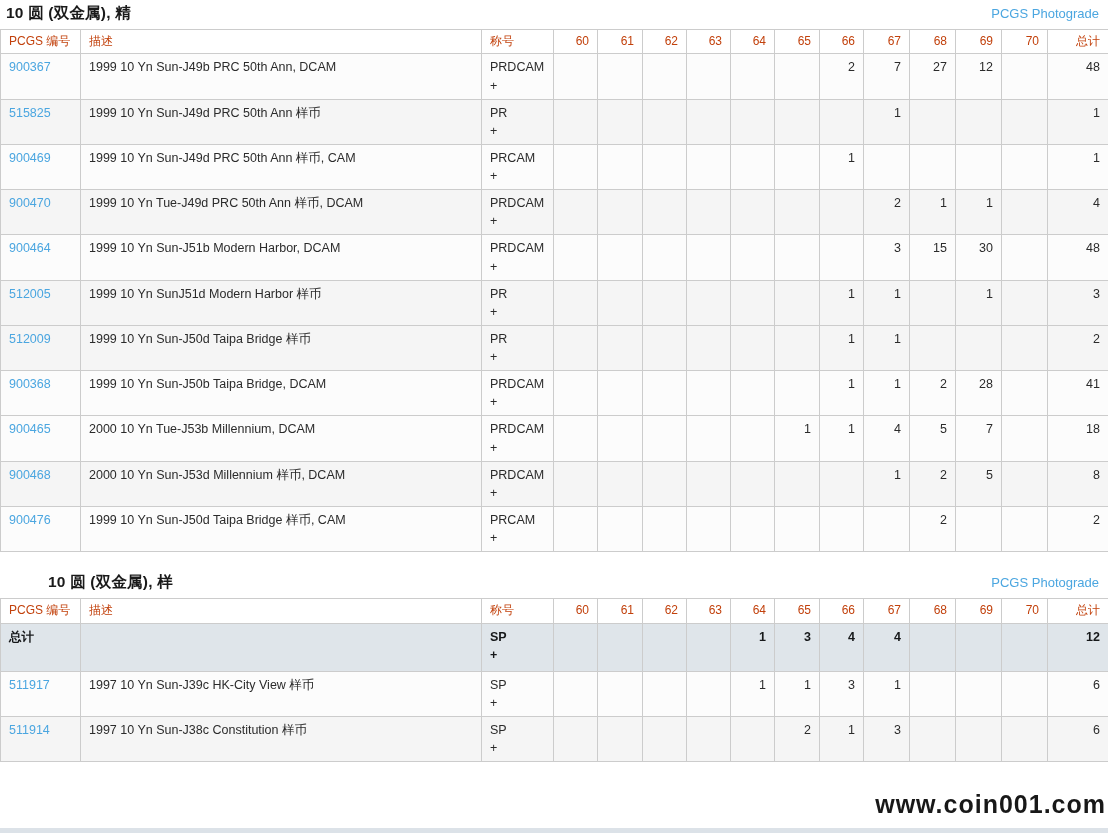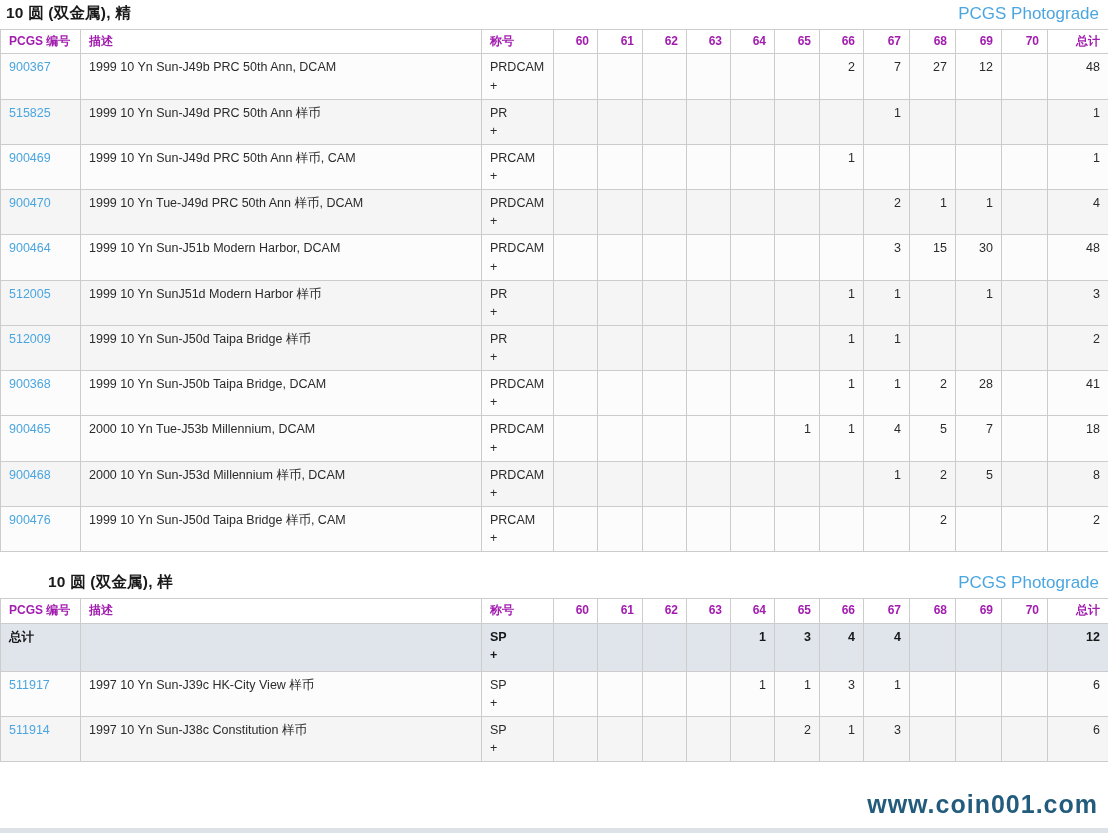--- a/index.html
+++ b/index.html
@@ -11,52 +11,52 @@
   }
   .section-head{
     display:flex;justify-content:space-between;align-items:center;
     padding:3px 9px 5px 6px;
     gap:33px;
   }
   .section-title{
     margin:0;font-size:15.5px;font-weight:bold;color:#1a1a1a;letter-spacing:0.2px;
   }
   .pg-link{
-    font-size:17px;color:#4ba6e0;text-decoration:none;
+    font-size:13px;color:#4ba6e0;text-decoration:none;
   }
   table.pop-table{
     width:1108px;border-collapse:collapse;table-layout:fixed;
     font-size:12.5px;color:#2b2b2b;
   }
   .pop-table th,.pop-table td{
     border:1px solid #cccccc;
     padding:4px 8px;
     vertical-align:top;
     overflow:hidden;white-space:nowrap;
     line-height:1.45;
   }
   .pop-table thead tr{height:23px;}
   .pop-table thead th{
-    font-size:12px;font-weight:bold;color:#a21caf;
+    font-size:12px;font-weight:normal;color:#c2410c;
     padding:3px 8px;background:#ffffff;
   }
   .pop-table tbody tr{height:45px;}
   .pop-table tbody tr.summary-row{height:48px;}
   .c-left{text-align:left;}
   .c-num{text-align:right;}
   tr.row-odd{background:#fcfcfc;}
   tr.row-even{background:#f5f5f5;}
   tr.summary-row{background:#dfe5ea;}
   tr.summary-row td{font-weight:bold;color:#16181a;}
   .pcgs-link{color:#4ba6e0;text-decoration:none;}
   .desig-line{display:block;}
   .section + .section .section-head{padding-top:20px;padding-left:48px;}
   .watermark{
-    position:absolute;top:790px;right:10px;
-    font-size:25px;font-weight:bold;color:#0c4a6e;opacity:0.9;
+    position:absolute;top:790px;right:2px;
+    font-size:25px;font-weight:bold;color:#000000;opacity:0.9;
     letter-spacing:1px;white-space:nowrap;pointer-events:none;
   }
   .partial-next-row{
     position:absolute;bottom:0;left:0;width:1108px;height:5px;
     background:#dce2e8;
   }
 </style>
 </head>
 <body>
 

